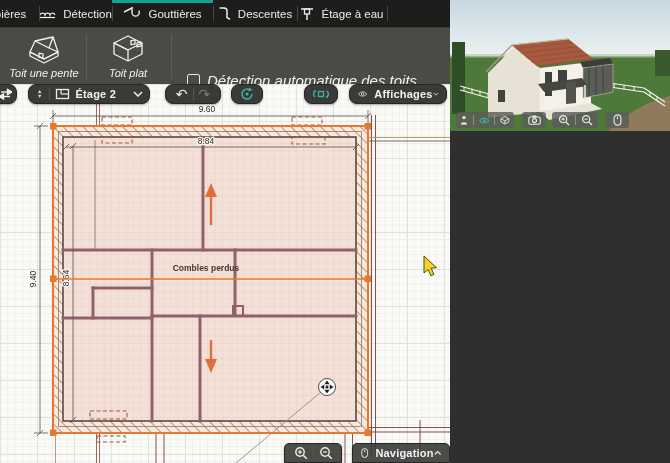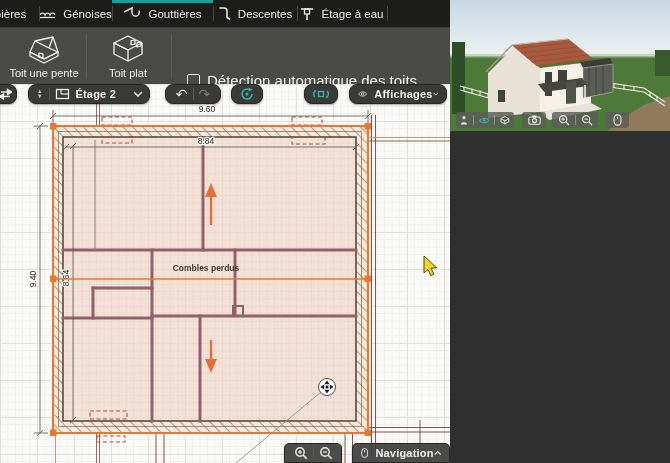--- a/index.html
+++ b/index.html
@@ -12,21 +12,21 @@
 
   
   .menubar{position:absolute;left:0;top:0;width:450px;height:27px;background:#1d1d1b;}
   .tab{position:absolute;top:0;height:27px;display:flex;align-items:center;gap:7px;
        color:#ececec;font-size:11.5px;justify-content:center;cursor:default;}
   .tab svg{flex:0 0 auto;}
   .tabsep{position:absolute;top:6px;width:1px;height:15px;background:#474745;}
   .tab-active-bar{position:absolute;top:0;height:3px;background:#12a297;}
 
   
-  .ribbon{position:absolute;left:0;top:27px;width:532px;height:57px;background:#4a4a47;border-top:1px solid #393937;}
+  .ribbon{position:absolute;left:0;top:27px;width:532px;height:57px;background:#4a4a47;border-top:1px solid #393937;font-style:italic;}
   .ribbon-btn{position:absolute;top:3px;height:51px;display:flex;flex-direction:column;align-items:center;
               justify-content:flex-end;color:#f0f0ee;font-size:11px;gap:3px;padding-bottom:3px;}
   .ribbon-sep{position:absolute;top:6px;width:1px;height:45px;background:#5d5d5a;}
   .checkbox{position:absolute;left:187px;top:46px;width:13px;height:13px;border:1.5px solid #e9e9e7;border-radius:2px;background:transparent;}
   .checkbox-label{position:absolute;left:207px;top:46px;height:13px;display:flex;align-items:center;color:#f2f2f0;font-size:15px;}
 
   
   .canvas{position:absolute;left:0;top:84px;width:450px;height:379px;background-color:#fafaf8;
     background-image:
       linear-gradient(to right,#e2e1de 1px,transparent 1px),
@@ -64,21 +64,21 @@
 
     <div class="menubar">
       <div class="tab" style="left:-18px;width:57px">
         <span>bières</span>
       </div>
       <div class="tab" style="left:39px;width:73px">
         <svg width="17" height="12" viewBox="0 0 17 12">
           <path d="M1,7 a2.6,2.6 0 0 1 5,0 a2.6,2.6 0 0 1 5,0 a2.6,2.6 0 0 1 5,0" fill="none" stroke="#ececec" stroke-width="1.2"></path>
           <line x1="1" y1="9.5" x2="16" y2="9.5" stroke="#ececec" stroke-width="1.2"></line>
         </svg>
-        <span>Génoises</span>
+        <span>Détection</span>
       </div>
       <div class="tab" style="left:112px;width:101px">
         <svg width="18" height="15" viewBox="0 0 18 15">
           <path d="M1,6 L10,1.5" fill="none" stroke="#ececec" stroke-width="1.4"></path>
           <path d="M9,3 v3.5 a3.6,3.6 0 0 0 7.2,0 v-2" fill="none" stroke="#ececec" stroke-width="1.4"></path>
         </svg>
         <span>Gouttières</span>
       </div>
       <div class="tab" style="left:213px;width:84px">
         <svg width="13" height="15" viewBox="0 0 13 15">

